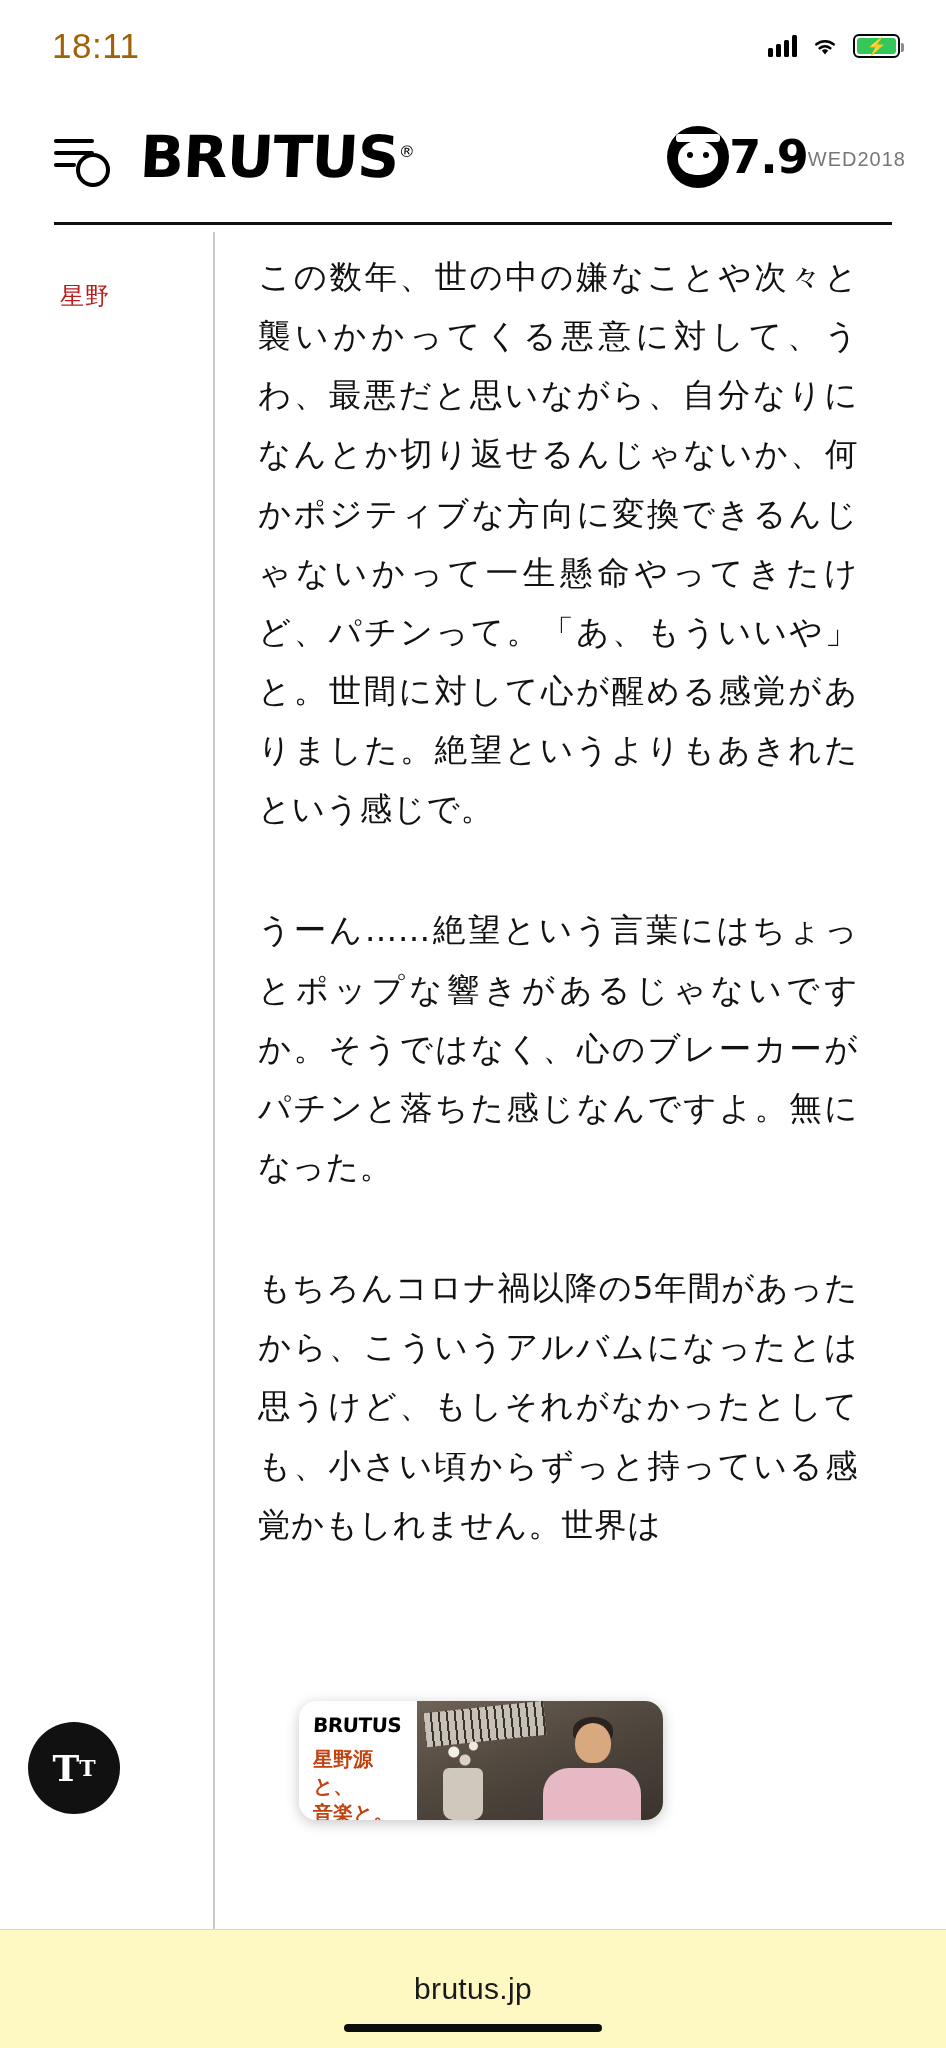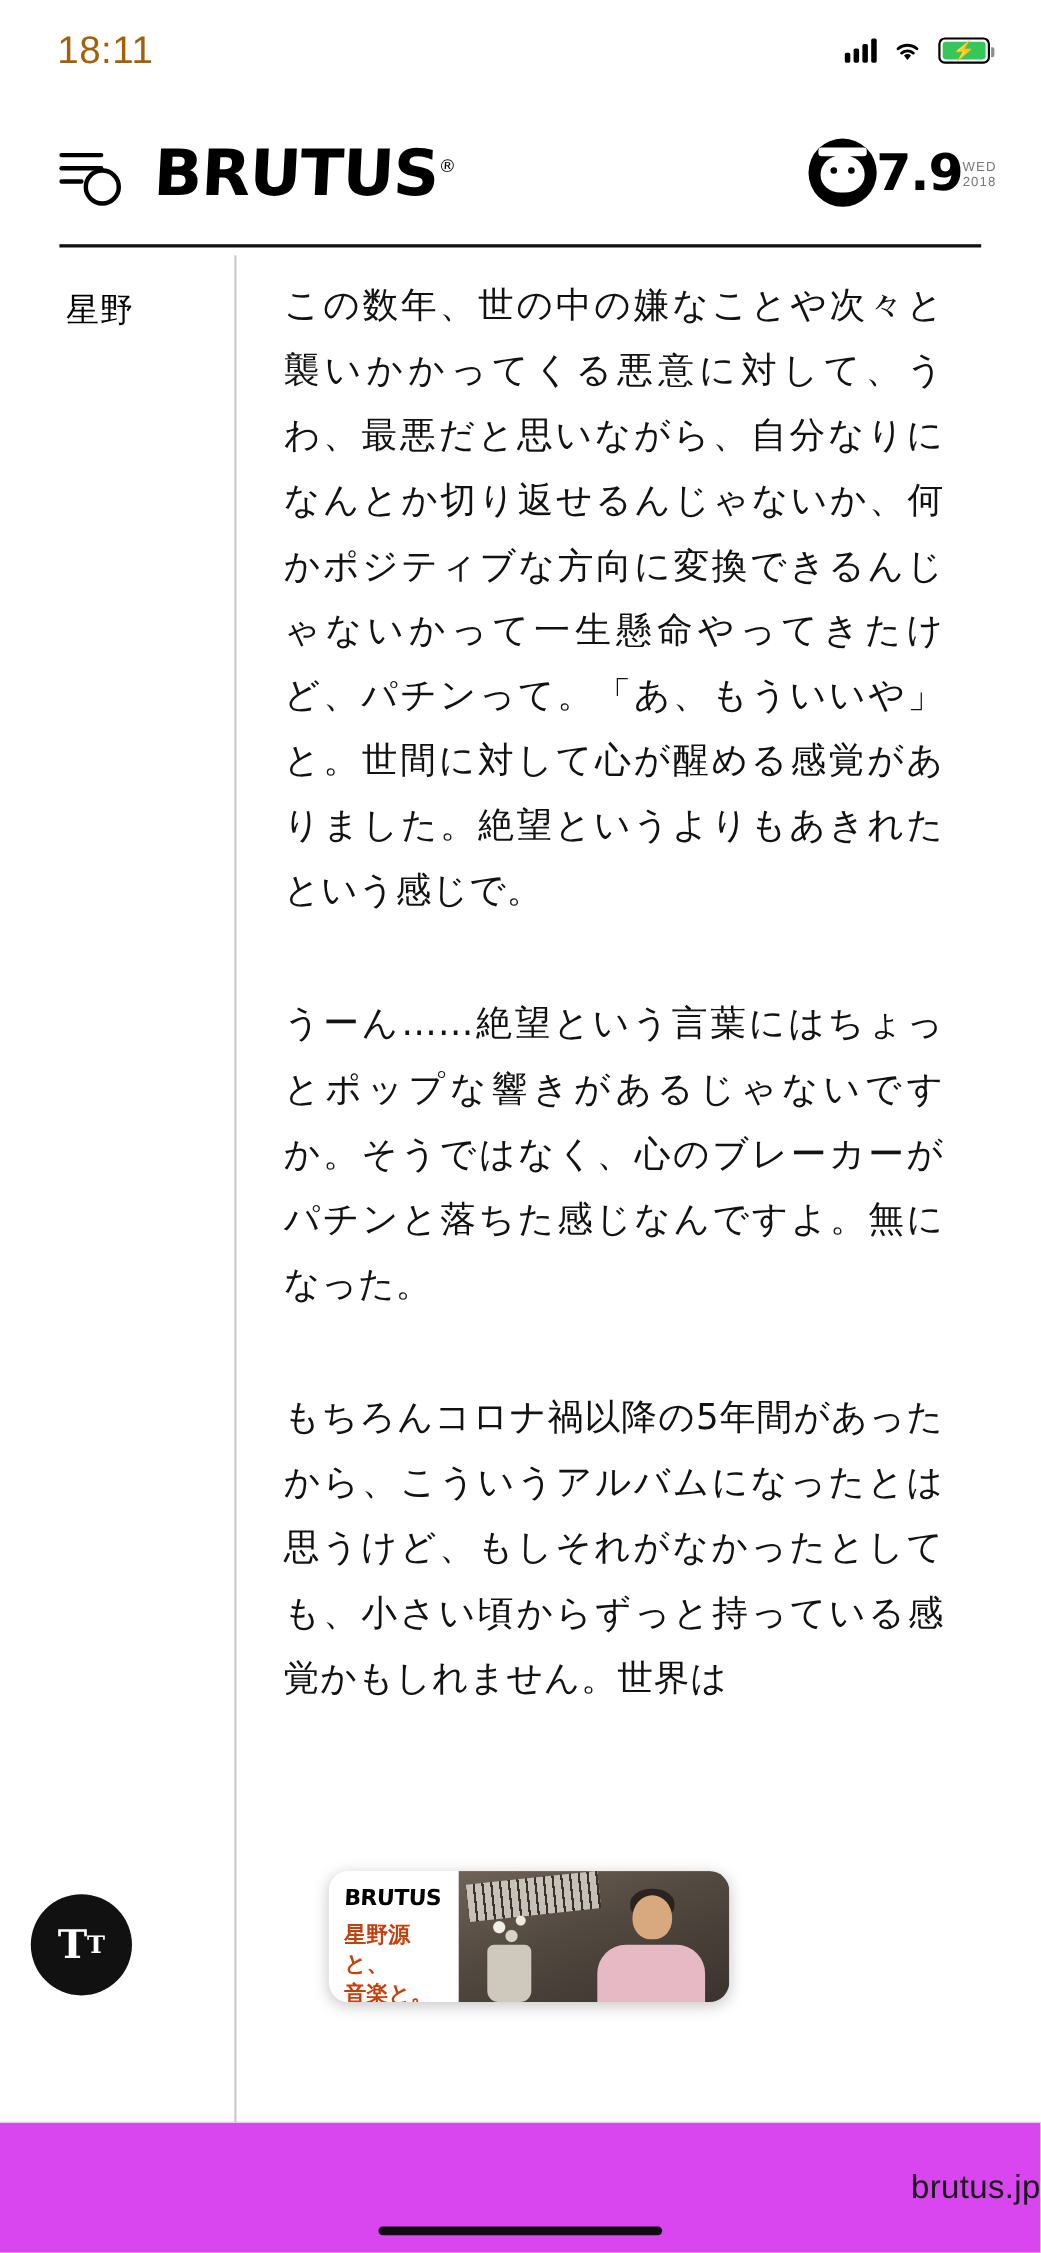--- a/index.html
+++ b/index.html
@@ -186,23 +186,23 @@
 
   .issue-date {
     font-family: "DejaVu Sans", sans-serif;
     font-size: 46px;
     font-weight: 700;
     letter-spacing: -1px;
     color: #000;
   }
   .issue-meta {
     display: flex;
-    flex-direction: column;
+    flex-direction: row;
     line-height: 1.15;
-    font-size: 12px;
+    font-size: 20px;
     color: #777;
     letter-spacing: 1px;
     padding-top: 4px;
     align-items: center;
   }
 
   .header-rule {
     position: absolute;
     top: 222px; left: 54px;
     width: 838px; height: 3px;
@@ -212,23 +212,23 @@
   
   .article {
     position: absolute;
     top: 232px; left: 0;
     width: 946px;
     height: 1700px;
     overflow: hidden;
   }
   .speaker {
     position: absolute;
-    top: 30px; left: 60px;
-    font-size: 30px;
-    color: #000000;
+    top: 48px; left: 60px;
+    font-size: 24px;
+    color: #b91c1c;
     letter-spacing: 1px;
   }
   .vrule {
     position: absolute;
     top: 0; left: 213px;
     width: 2px; height: 1700px;
     background: #c9c9c9;
   }
   .body-col {
     position: absolute;
@@ -346,25 +346,25 @@
     width: 98px; height: 52px;
     background: #e6b9c4;
     border-radius: 26px 26px 0 0;
   }
 
   
   .bottom-bar {
     position: absolute;
     left: 0; bottom: 0;
     width: 946px; height: 118px;
-    background: #d946ef;
+    background: #fef9c3;
     border-top: 1px solid #d8d8d8;
     display: flex;
     align-items: center;
-    justify-content: flex-end;
+    justify-content: center;
   }
   .url {
     font-size: 30px;
     color: #1a1a1a;
     letter-spacing: 0.3px;
   }
   .home-indicator {
     position: absolute;
     left: 50%; bottom: 16px;
     transform: translateX(-50%);

